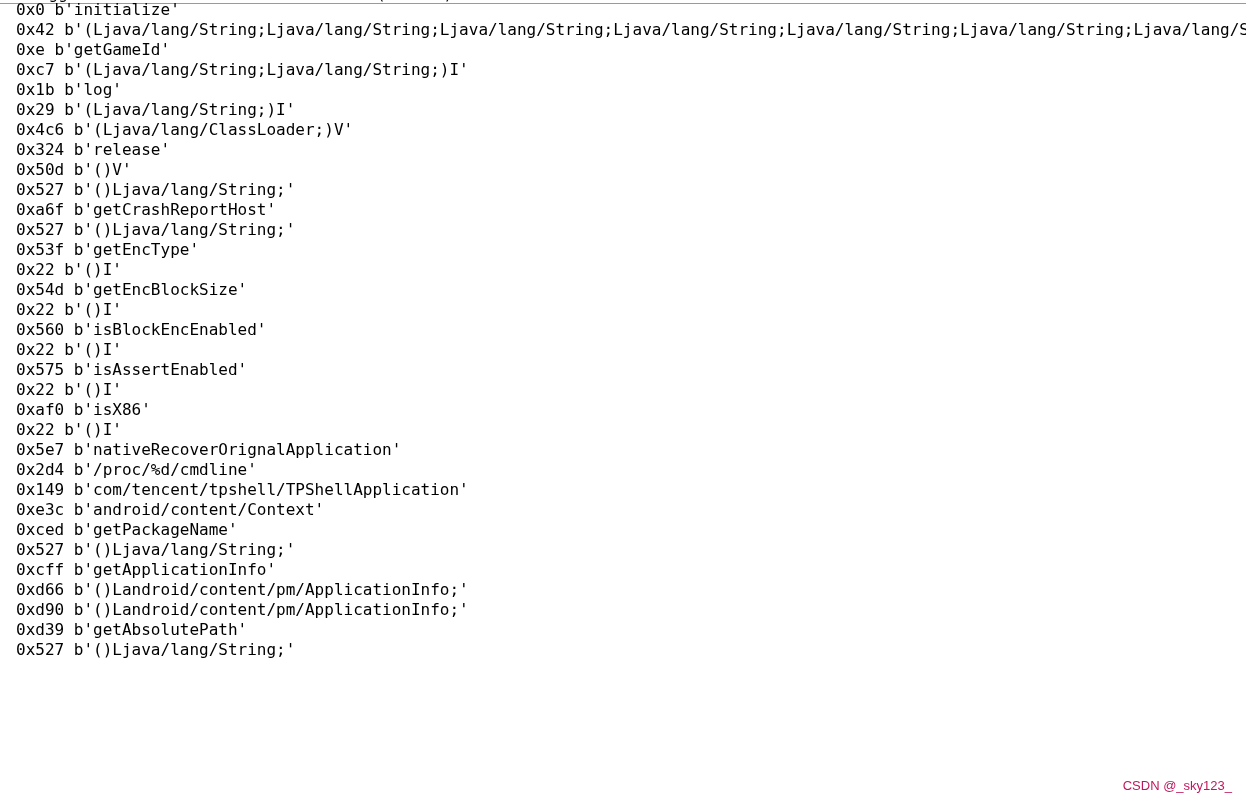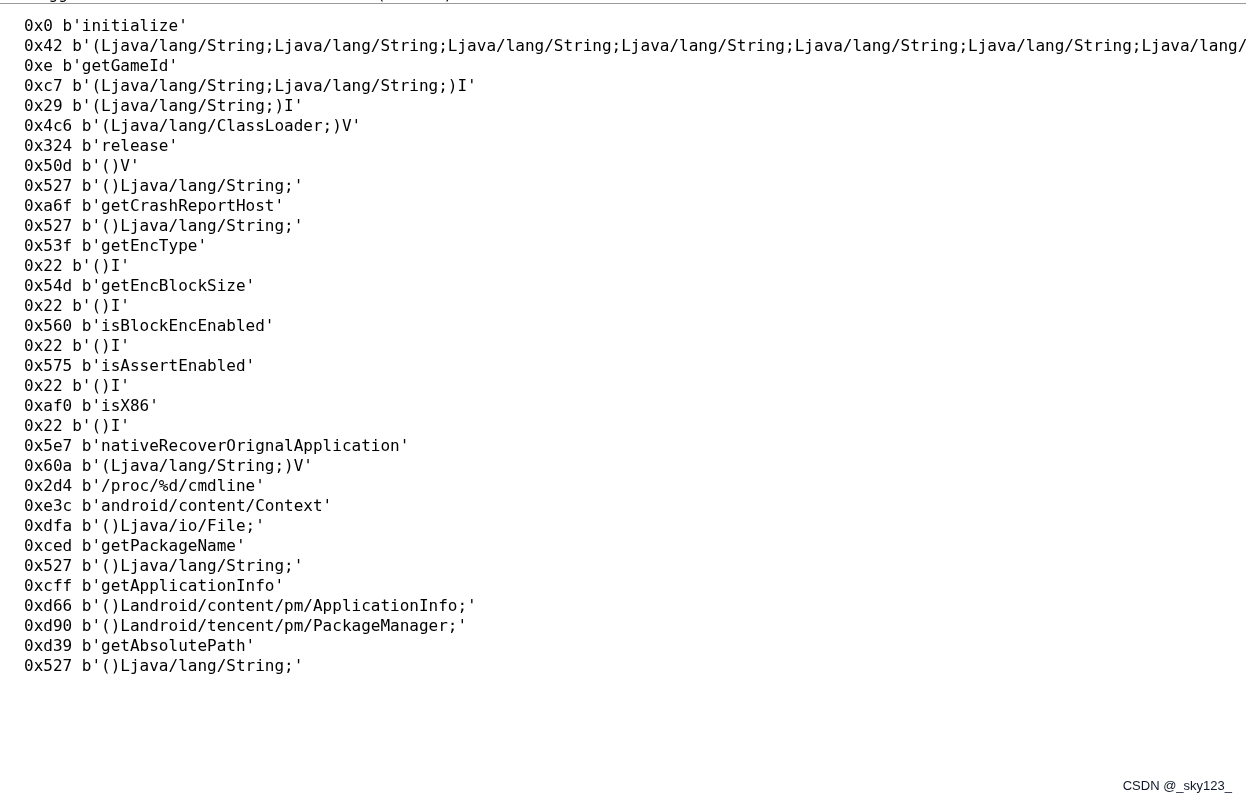--- a/index.html
+++ b/index.html
@@ -40,38 +40,38 @@
     position: absolute;
     left: 0;
     top: 3px;
     width: 1246px;
     height: 1px;
     background: #9a9a9a;
   }
   .log-lines {
     position: absolute;
     left: 0;
-    top: 16px;
+    top: 0;
     width: 1106px;
-    padding-left: 24px;
+    padding-left: 16px;
     box-sizing: border-box;
   }
   .log-line {
     color: #000000;
     font-size: 16px;
     line-height: 20px;
     white-space: pre;
     letter-spacing: 0px;
     height: 20px;
   }
   .watermark {
     position: absolute;
     right: 14px;
     bottom: 12px;
-    color: #0f172a;
+    color: #be185d;
     font-family: "Liberation Sans", sans-serif;
     font-size: 13px;
     line-height: 16px;
     white-space: pre;
     user-select: none;
   }
 </style>
 </head>
 <body>
 
@@ -79,46 +79,46 @@
 
   <div class="clipped-top">Debugger : Cracker dlls : Not Enabled (code 0)</div>
 
   <div class="top-rule"></div>
 
   <div class="log-lines" id="log-lines">
       <div class="log-line">0x0 b'initialize'</div>
       <div class="log-line">0x42 b'(Ljava/lang/String;Ljava/lang/String;Ljava/lang/String;Ljava/lang/String;Ljava/lang/String;Ljava/lang/String;Ljava/lang/String;)I'</div>
       <div class="log-line">0xe b'getGameId'</div>
       <div class="log-line">0xc7 b'(Ljava/lang/String;Ljava/lang/String;)I'</div>
+      <div class="log-line">0x1b b'log'</div>
       <div class="log-line">0x29 b'(Ljava/lang/String;)I'</div>
       <div class="log-line">0x4c6 b'(Ljava/lang/ClassLoader;)V'</div>
       <div class="log-line">0x324 b'release'</div>
       <div class="log-line">0x50d b'()V'</div>
       <div class="log-line">0x527 b'()Ljava/lang/String;'</div>
       <div class="log-line">0xa6f b'getCrashReportHost'</div>
       <div class="log-line">0x527 b'()Ljava/lang/String;'</div>
       <div class="log-line">0x53f b'getEncType'</div>
       <div class="log-line">0x22 b'()I'</div>
       <div class="log-line">0x54d b'getEncBlockSize'</div>
       <div class="log-line">0x22 b'()I'</div>
       <div class="log-line">0x560 b'isBlockEncEnabled'</div>
       <div class="log-line">0x22 b'()I'</div>
       <div class="log-line">0x575 b'isAssertEnabled'</div>
       <div class="log-line">0x22 b'()I'</div>
       <div class="log-line">0xaf0 b'isX86'</div>
       <div class="log-line">0x22 b'()I'</div>
       <div class="log-line">0x5e7 b'nativeRecoverOrignalApplication'</div>
-      <div class="log-line">0x60a b'(Ljava/lang/String;)V'</div>
       <div class="log-line">0x2d4 b'/proc/%d/cmdline'</div>
+      <div class="log-line">0x149 b'com/tencent/tpshell/TPShellApplication'</div>
       <div class="log-line">0xe3c b'android/content/Context'</div>
-      <div class="log-line">0xdfa b'()Ljava/io/File;'</div>
       <div class="log-line">0xced b'getPackageName'</div>
       <div class="log-line">0x527 b'()Ljava/lang/String;'</div>
       <div class="log-line">0xcff b'getApplicationInfo'</div>
       <div class="log-line">0xd66 b'()Landroid/content/pm/ApplicationInfo;'</div>
-      <div class="log-line">0xd90 b'()Landroid/tencent/pm/PackageManager;'</div>
+      <div class="log-line">0xd90 b'()Landroid/content/pm/ApplicationInfo;'</div>
       <div class="log-line">0xd39 b'getAbsolutePath'</div>
       <div class="log-line">0x527 b'()Ljava/lang/String;'</div>
     </div>
 
   <div class="watermark">CSDN @_sky123_</div>
 
 </div>
 
 </body></html>

